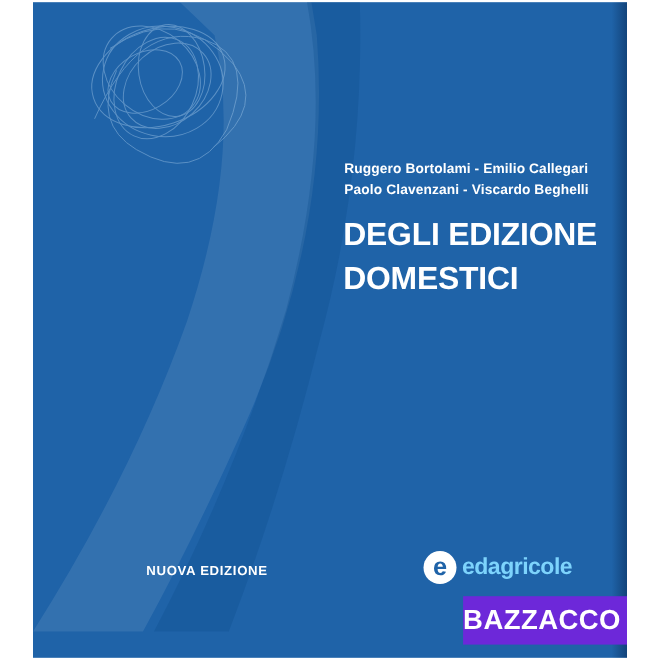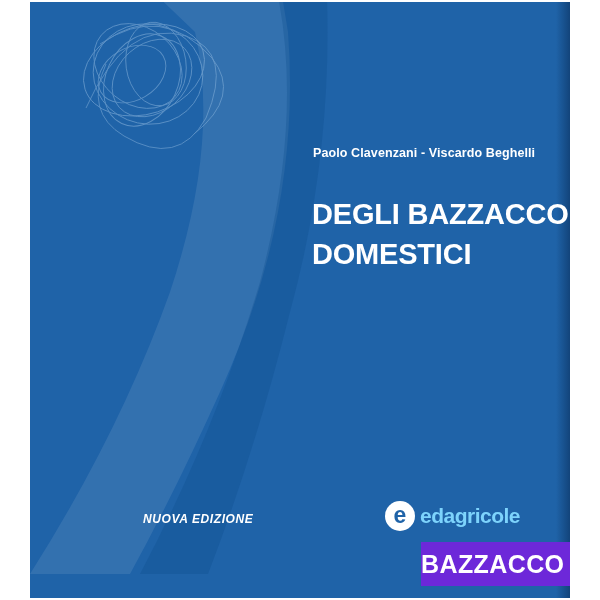--- a/index.html
+++ b/index.html
@@ -79,26 +79,25 @@
     font-size: 29px;
     font-weight: bold;
     line-height: 1.37;
     letter-spacing: -0.2px;
   }
   .title-line { display: block; white-space: nowrap; }
 
   
   .edition {
     position: absolute;
-    left: 113px;
+    left: 103px;
     top: 510px;
     color: #ffffff;
     font-size: 12px;
     font-weight: bold;
-    font-style: italic;
     letter-spacing: 0.6px;
   }
 
   
   .logo {
     position: absolute;
     left: 355px;
     top: 497px;
     width: 150px;
     height: 34px;
@@ -171,25 +170,26 @@
       <ellipse cx="90" cy="56" rx="30" ry="42" transform="rotate(-8 90 56)"></ellipse>
       <ellipse cx="66" cy="66" rx="26" ry="36" transform="rotate(60 66 66)"></ellipse>
       <path d="M20 100 Q60 10 120 28 Q168 44 140 110 Q112 160 58 128 Q18 104 40 56"></path>
       <path d="M34 36 Q96 -6 146 50 Q176 88 128 126"></path>
     </g>
   </svg>
 
   <div class="edge-shade"></div>
 
   <div class="authors">
+    <div>Ruggero Bortolami - Emilio Callegari</div>
     <div>Paolo Clavenzani - Viscardo Beghelli</div>
   </div>
 
   <div class="title">
-    <span class="title-line">DEGLI BAZZACCO</span>
+    <span class="title-line">DEGLI EDIZIONE</span>
     <span class="title-line">DOMESTICI</span>
   </div>
 
   <div class="edition">NUOVA EDIZIONE</div>
 
   <div class="logo">
     <div class="logo-mark">
       <span>e</span>
     </div>
     <div class="logo-word">edagricole</div>

